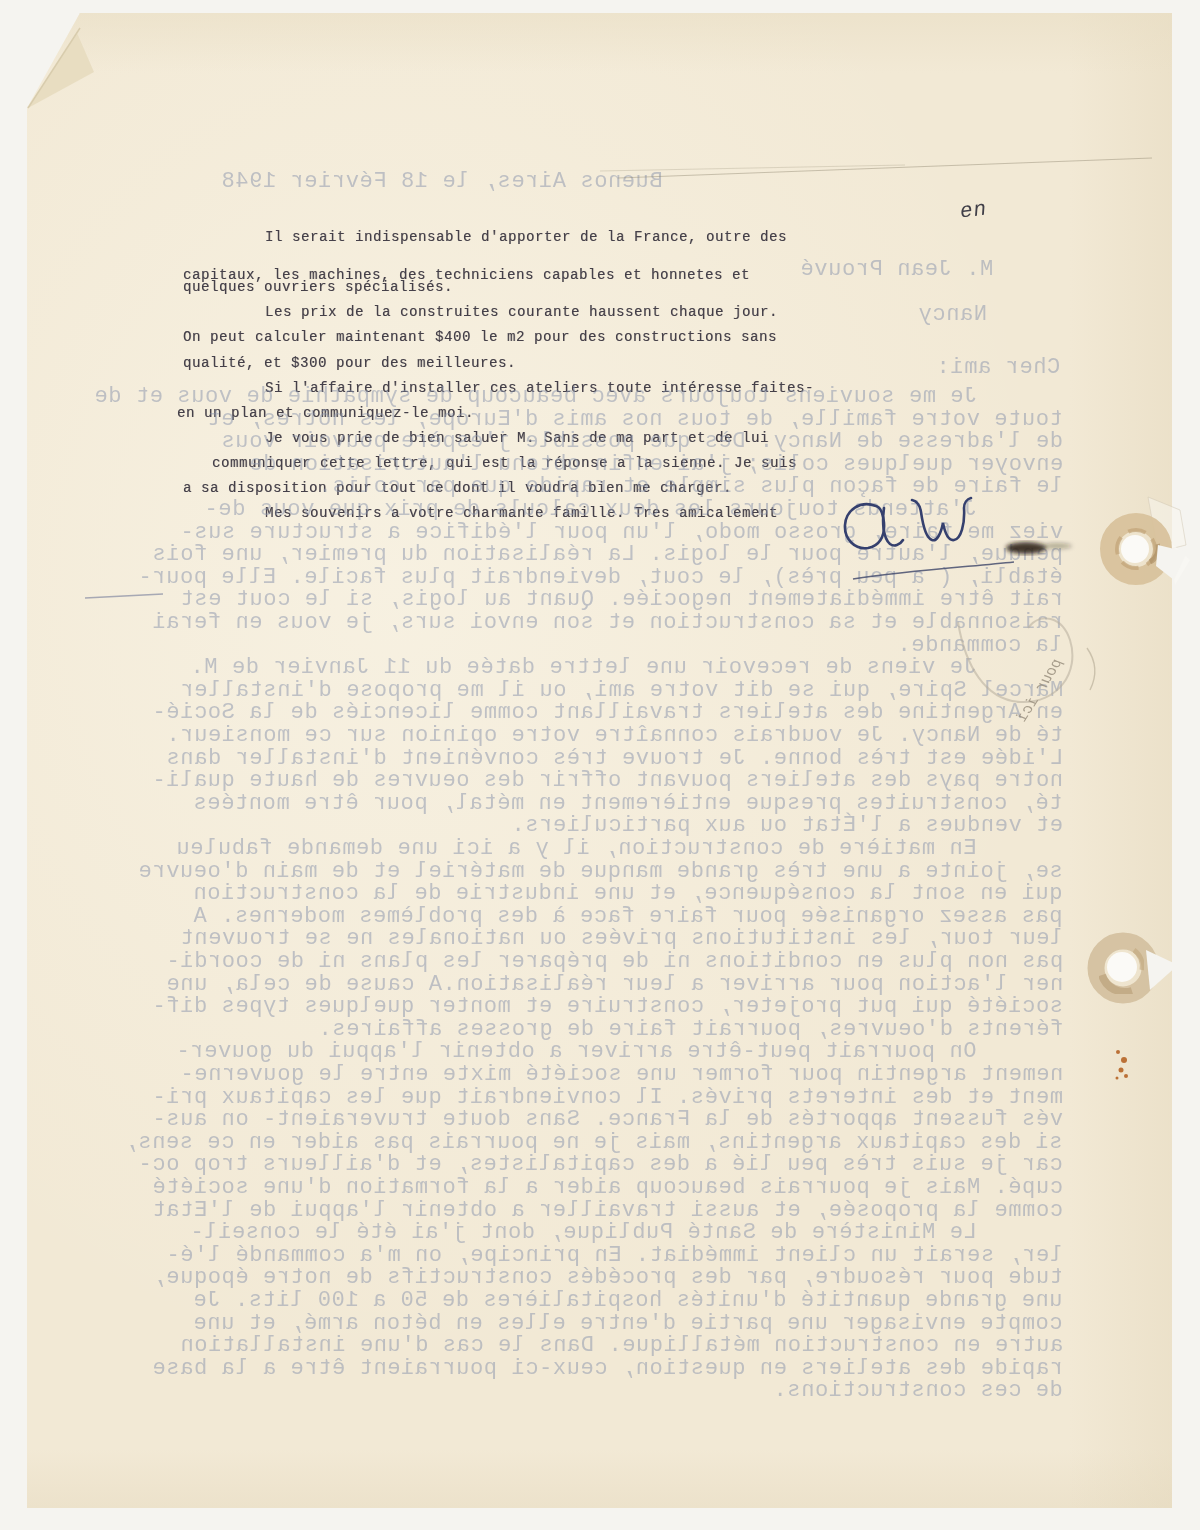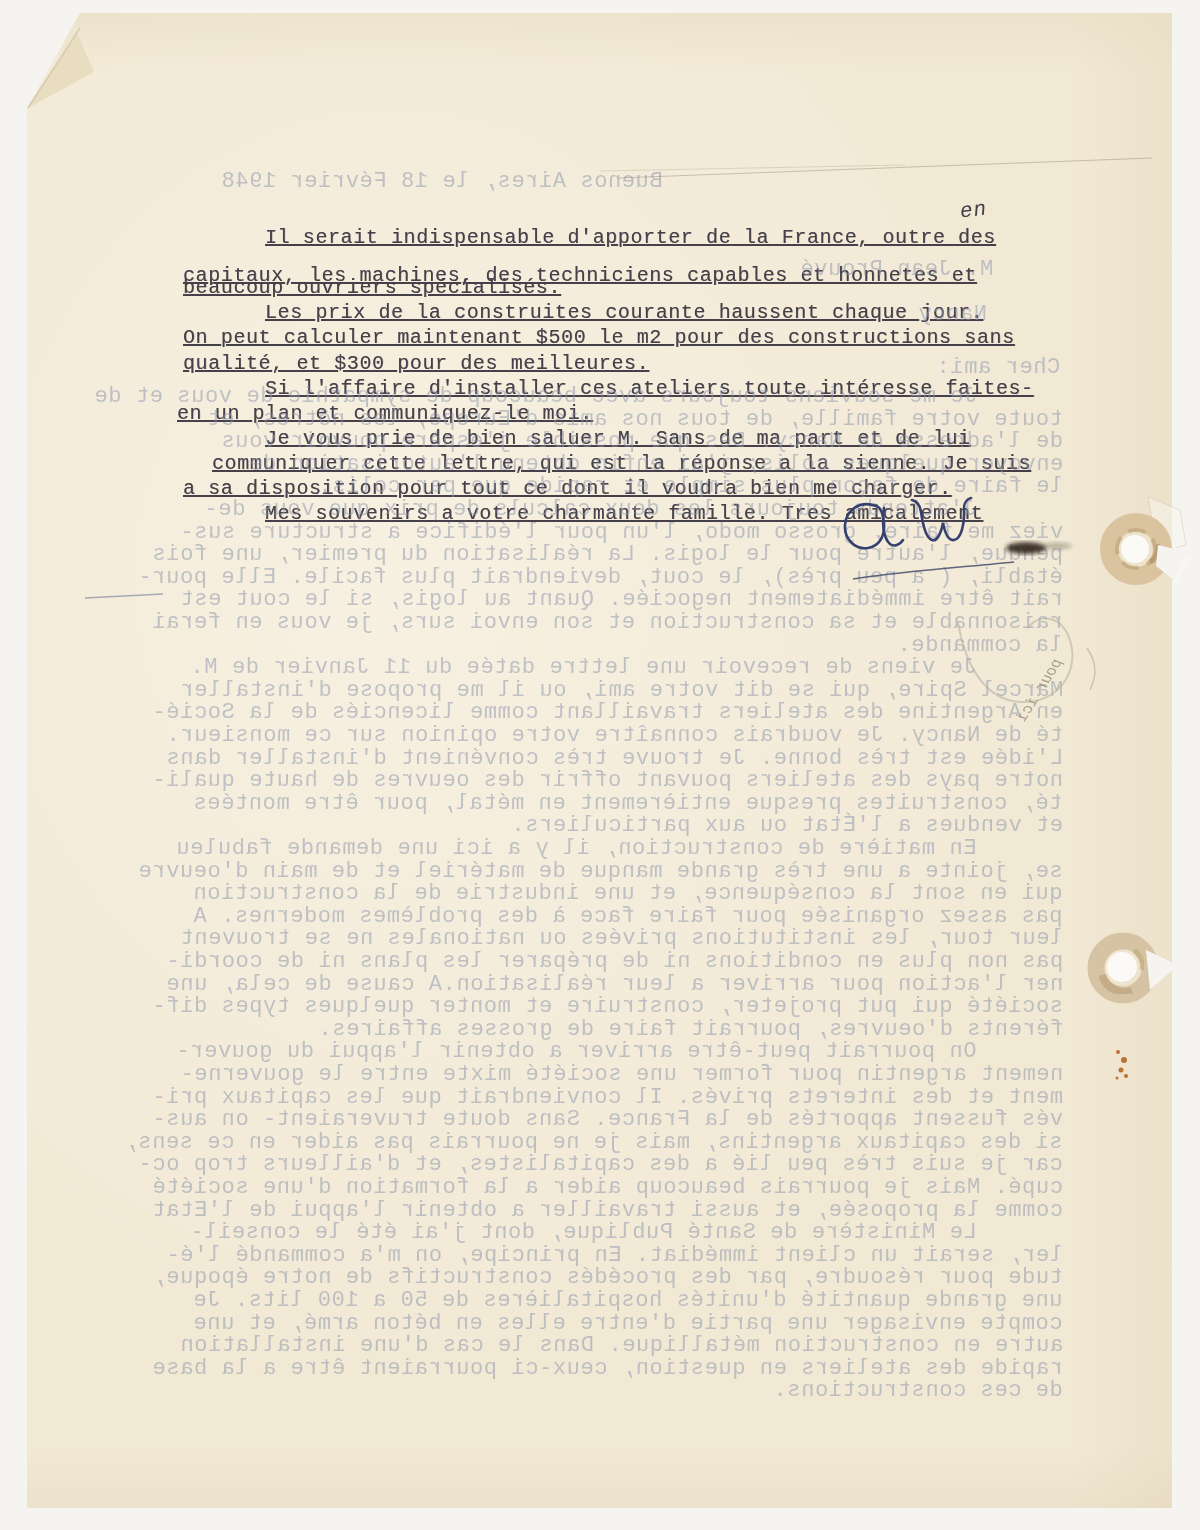--- a/index.html
+++ b/index.html
@@ -7,41 +7,41 @@
         font-family:"Liberation Mono","DejaVu Sans Mono",monospace;}
   #paper{position:absolute;left:27px;top:13px;width:1145px;height:1495px;
          background:
            linear-gradient(180deg, rgba(232,221,195,.55) 0%, rgba(232,221,195,0) 4%),
            linear-gradient(270deg, rgba(226,213,184,.40) 0%, rgba(226,213,184,0) 9%),
            linear-gradient(0deg, rgba(229,217,190,.45) 0%, rgba(229,217,190,0) 4%),
            radial-gradient(ellipse at 32% 38%, rgba(251,247,235,.55) 0%, rgba(251,247,235,0) 60%),
            #f2e9d5;
          clip-path:polygon(53px 0, 100% 0, 100% 100%, 0 100%, 0 95px);
          box-shadow:0 2px 4px rgba(90,80,60,.25), 2px 0 3px rgba(90,80,60,.12);}
-  .typed-line{position:absolute;white-space:pre;font-size:20px;line-height:25px;
-         letter-spacing:.6px;color:#454049;text-shadow:.4px 0 0 rgba(69,64,73,.45);text-decoration:underline;}
+  .typed-line{position:absolute;white-space:pre;font-size:14px;line-height:25px;
+         letter-spacing:.6px;color:#454049;text-shadow:.4px 0 0 rgba(69,64,73,.45);}
   .bleed-line{position:absolute;white-space:pre;font-size:22px;line-height:23px;
          letter-spacing:.6px;color:#8d97ae;opacity:.52;filter:blur(.45px);
          transform:scaleX(-1);}
   .hand-en{position:absolute;left:933px;top:186px;font-size:21px;font-style:italic;
          color:#413f48;transform:rotate(-7deg);letter-spacing:1px;}
   svg{position:absolute;left:0;top:0;pointer-events:none;}
 </style>
 </head>
 <body>
 
 <div id="page">
   <div id="paper">
 
     <div id="typed-lines">
         <div class="typed-line" style="top: 212px; left: 238px;">Il serait indispensable d'apporter de la France, outre des</div>
         <div class="typed-line" style="top: 250px; left: 156px;">capitaux, les machines, des techniciens capables et honnetes et</div>
-        <div class="typed-line" style="top: 262.2px; left: 156px;">beaucoup ouvriers spécialisés.</div>
+        <div class="typed-line" style="top: 262.2px; left: 156px;">quelques ouvriers spécialisés.</div>
         <div class="typed-line" style="top: 287.3px; left: 238px;">Les prix de la construites courante haussent chaque jour.</div>
-        <div class="typed-line" style="top: 312.4px; left: 156px;">On peut calculer maintenant $500 le m2 pour des constructions sans</div>
+        <div class="typed-line" style="top: 312.4px; left: 156px;">On peut calculer maintenant $400 le m2 pour des constructions sans</div>
         <div class="typed-line" style="top: 337.5px; left: 156px;">qualité, et $300 pour des meilleures.</div>
         <div class="typed-line" style="top: 362.6px; left: 238px;">Si l'affaire d'installer ces ateliers toute intéresse faites-</div>
         <div class="typed-line" style="top: 387.7px; left: 150px;">en un plan et communiquez-le moi.</div>
         <div class="typed-line" style="top: 412.8px; left: 238px;">Je vous prie de bien saluer M. Sans de ma part et de lui</div>
         <div class="typed-line" style="top: 437.9px; left: 156px; margin-left: 29px;">communiquer cette lettre, qui est la réponse a la sienne. Je suis</div>
         <div class="typed-line" style="top: 463px; left: 156px;">a sa disposition pour tout ce dont il voudra bien me charger.</div>
         <div class="typed-line" style="top: 488.1px; left: 238px;">Mes souvenirs a votre charmante famille. Tres amicalement</div>
       </div>
 
     <div class="bleed-line" style="top:157px; right:509px">Buenos Aires, le 18 Février 1948</div>

